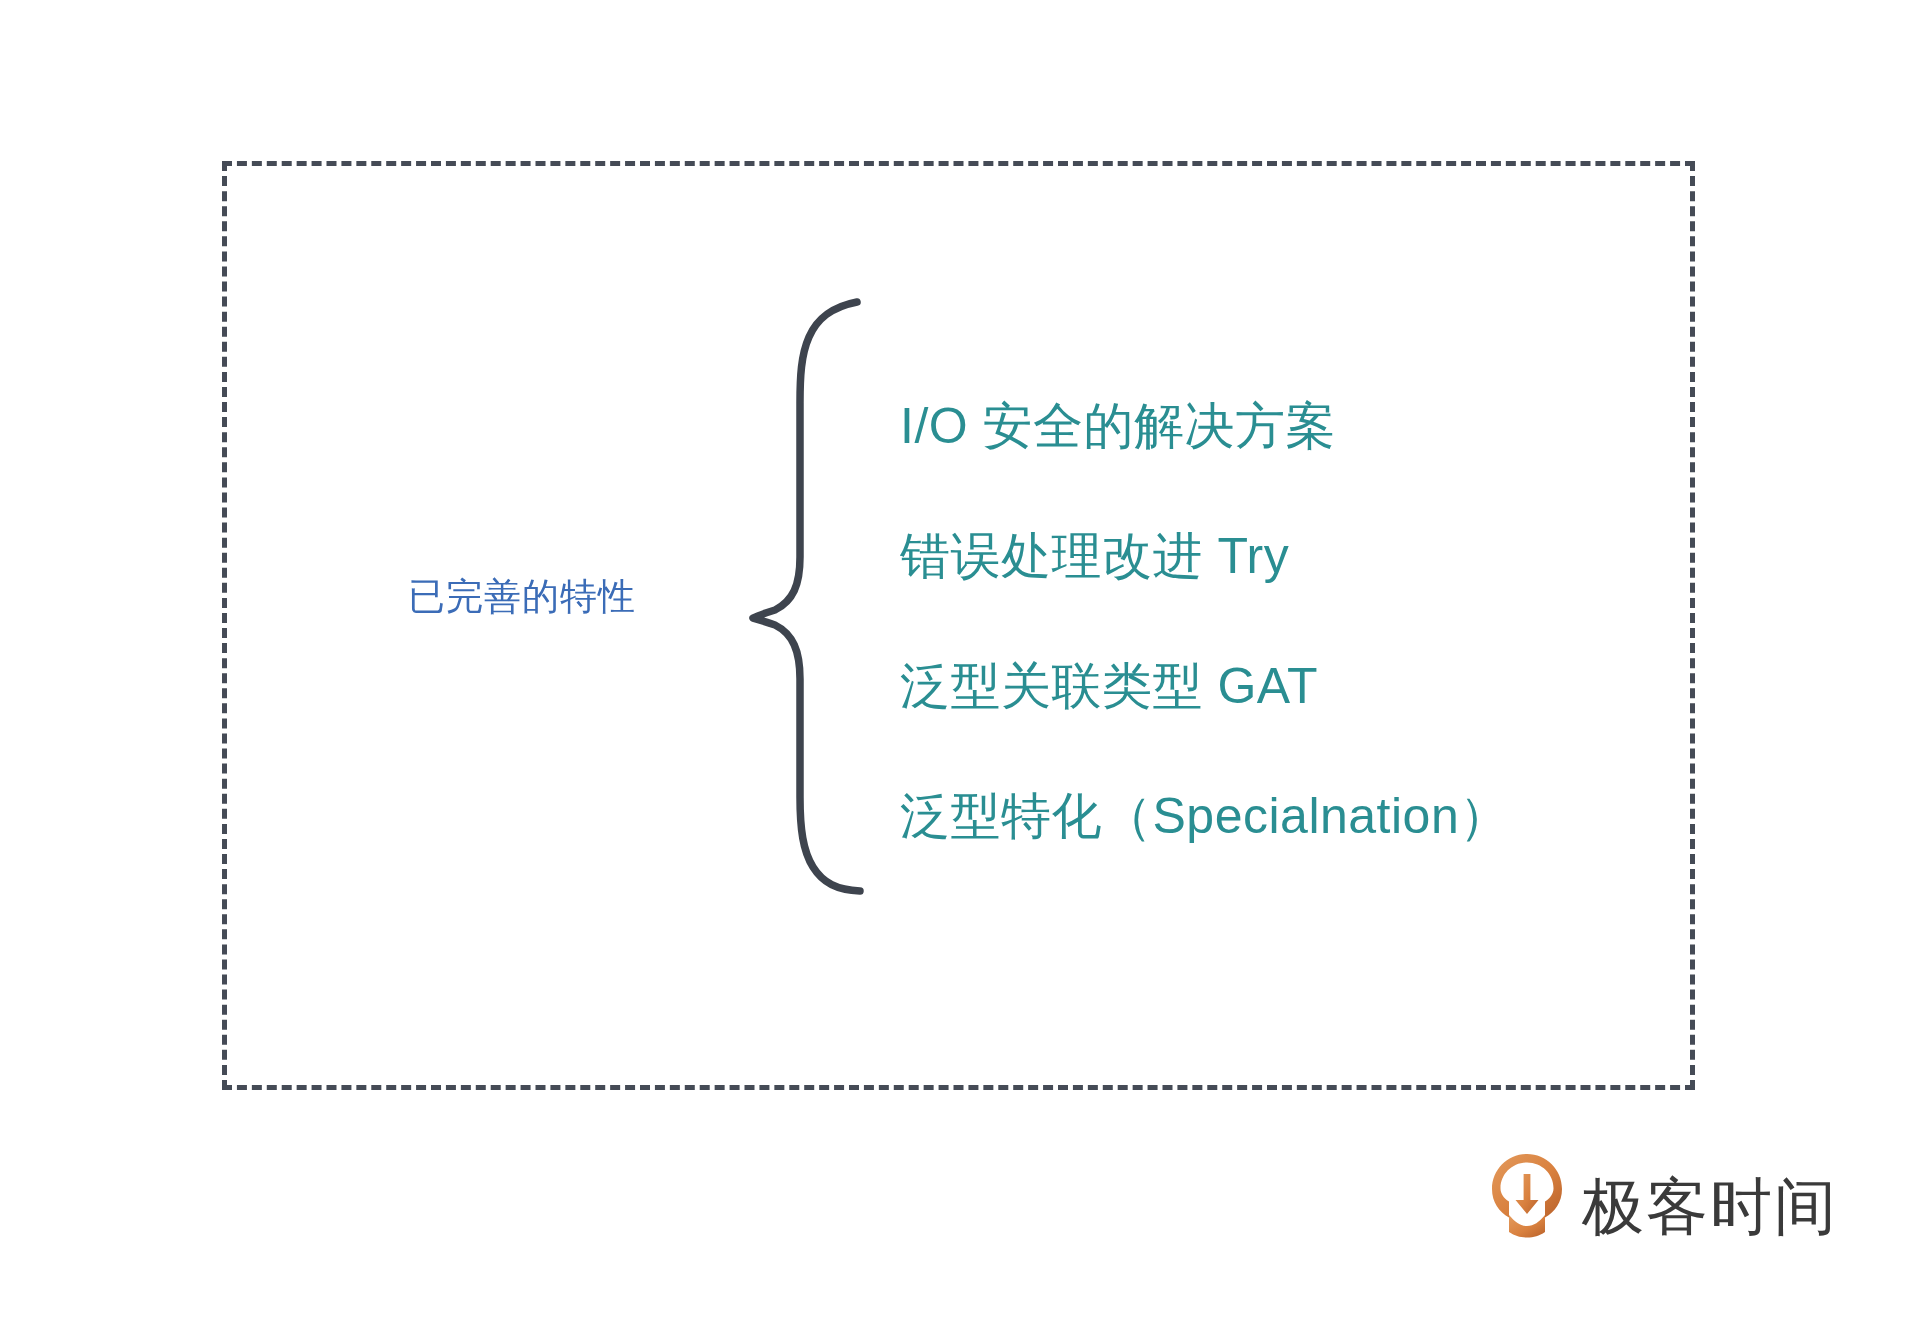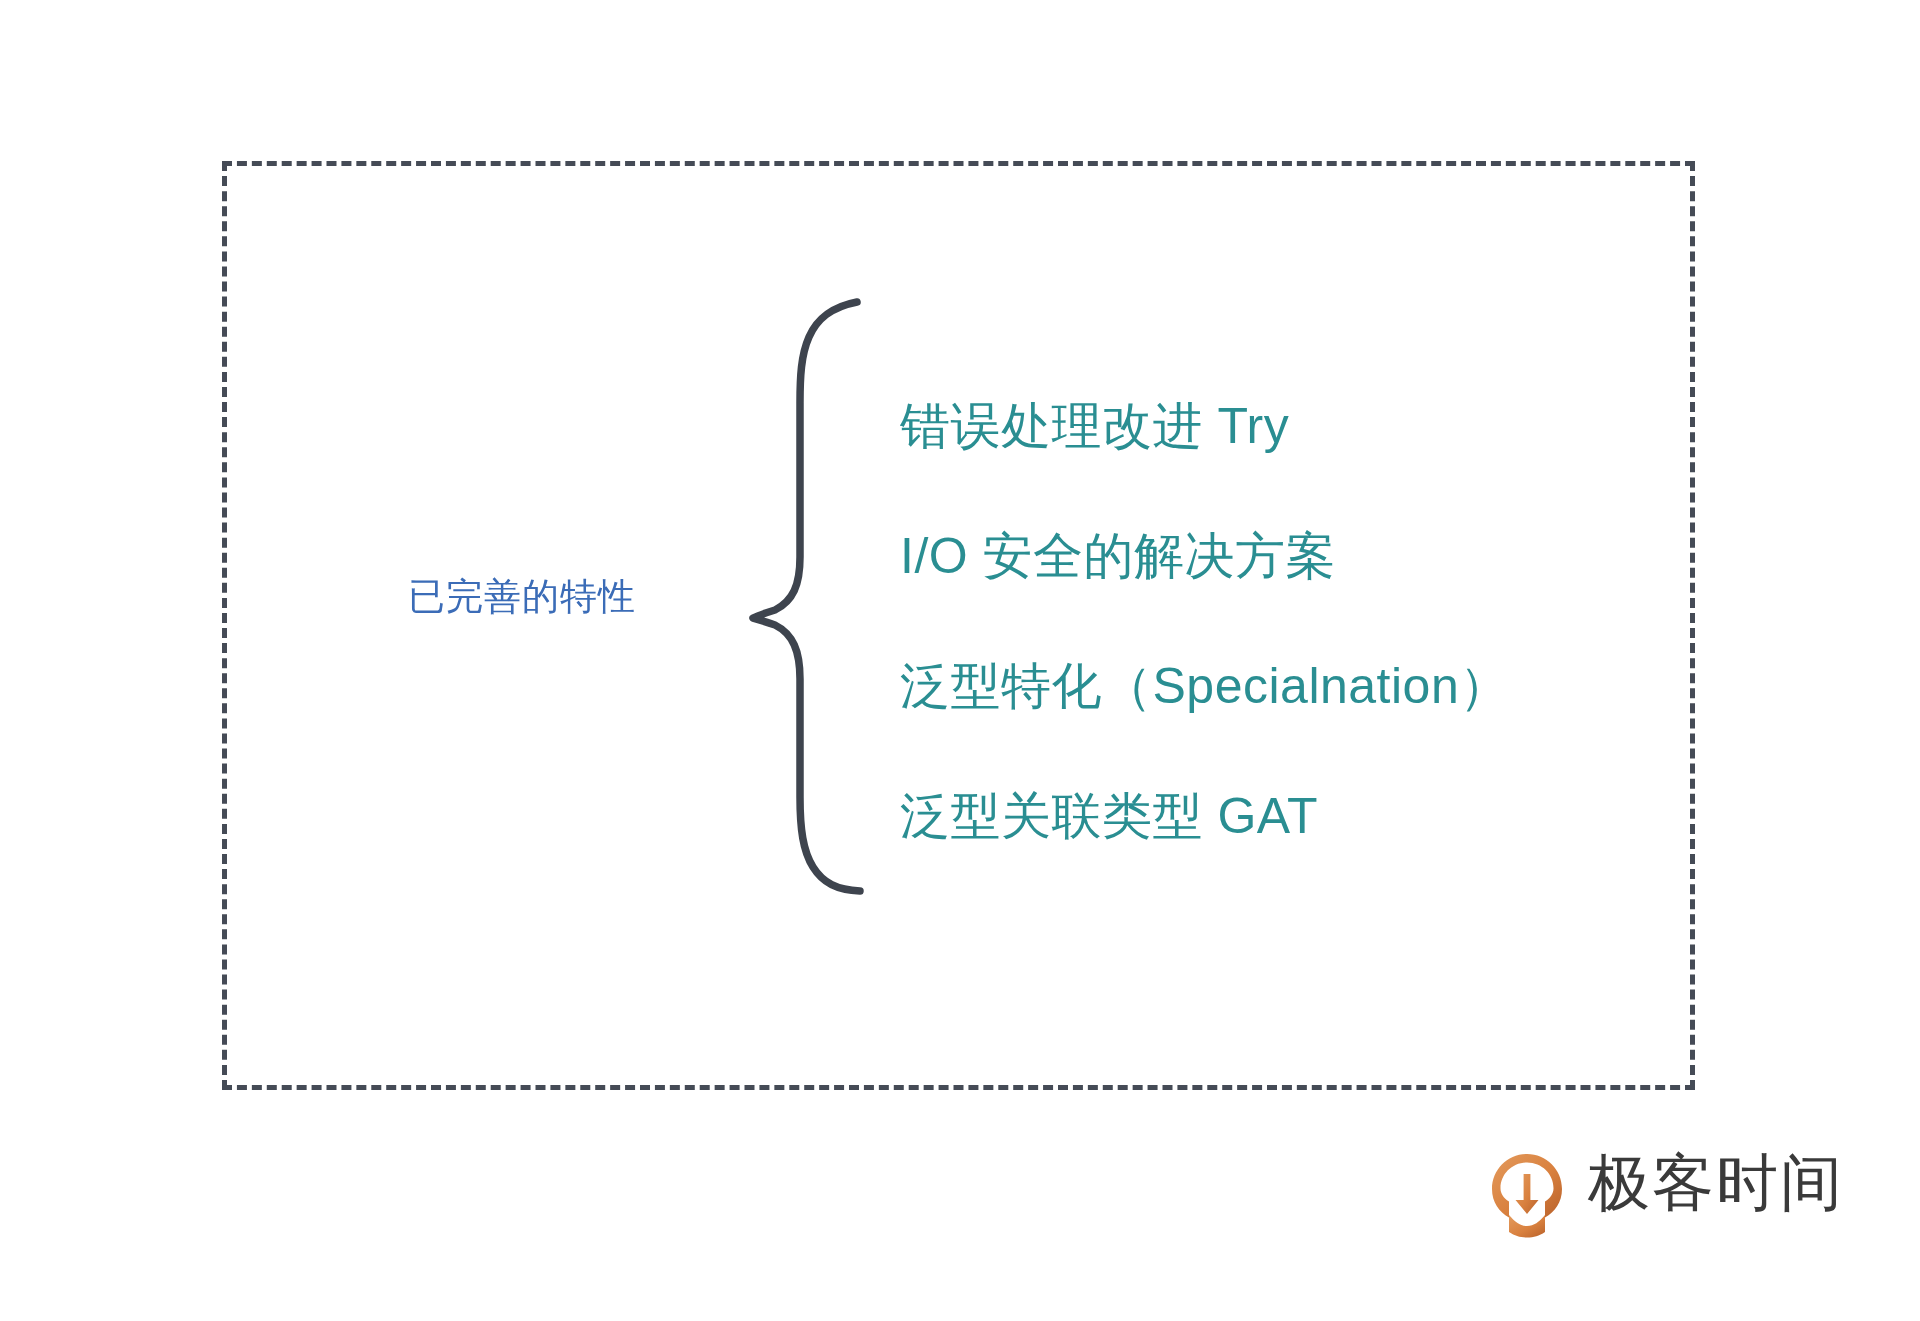--- a/index.html
+++ b/index.html
@@ -71,22 +71,22 @@
     color: #2a8e92;
     white-space: nowrap;
   }
 
   
   #brand-logo {
     position: absolute;
     left: 1490px;
     top: 1152px;
     display: flex;
-    align-items: flex-start;
-    gap: 24px;
+    align-items: flex-end;
+    gap: 18px;
   }
   #brand-mark {
     width: 74px;
     height: 86px;
     flex: 0 0 auto;
   }
   #brand-wordmark {
     font-size: 62px;
     line-height: 1;
     letter-spacing: 2px;
@@ -112,24 +112,24 @@
              C 55 300, 48 316, 30 325
              C 14 330, 10 332, 8 333
              C 12 334, 18 336, 30 340
              C 48 349, 55 366, 55 394
              L 55 512
              C 55 544, 58 566, 68 582
              C 78 598, 92 605, 115 606" stroke="#3e444e" stroke-width="7.5" stroke-linecap="round" stroke-linejoin="round"></path>
   </svg>
 
   <div id="branch-list">
+    <div class="branch-item">I/O 安全的解决方案</div>
     <div class="branch-item">错误处理改进 Try</div>
-    <div class="branch-item">I/O 安全的解决方案</div>
+    <div class="branch-item">泛型关联类型 GAT</div>
     <div class="branch-item">泛型特化（Specialnation）</div>
-    <div class="branch-item">泛型关联类型 GAT</div>
   </div>
 
 </div>
 
 <div id="brand-logo">
   <svg id="brand-mark" viewBox="0 0 74 86" xmlns="http://www.w3.org/2000/svg">
     <defs>
       <linearGradient id="gk" x1="0" y1="0" x2="1" y2="1">
         <stop offset="0%" stop-color="#e39a5c"></stop>
         <stop offset="55%" stop-color="#d9813f"></stop>

